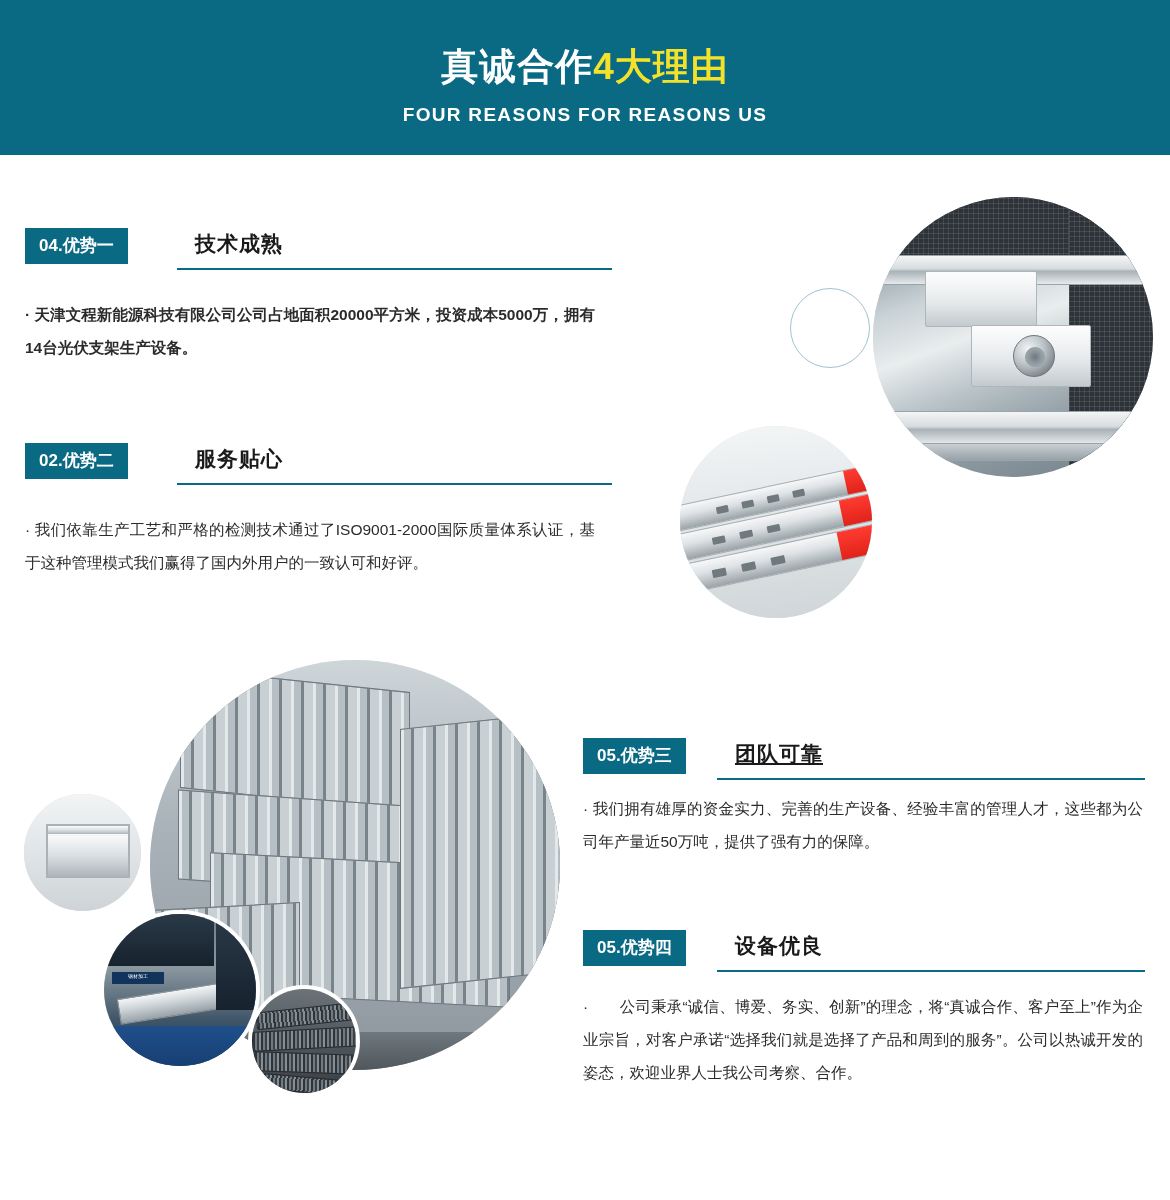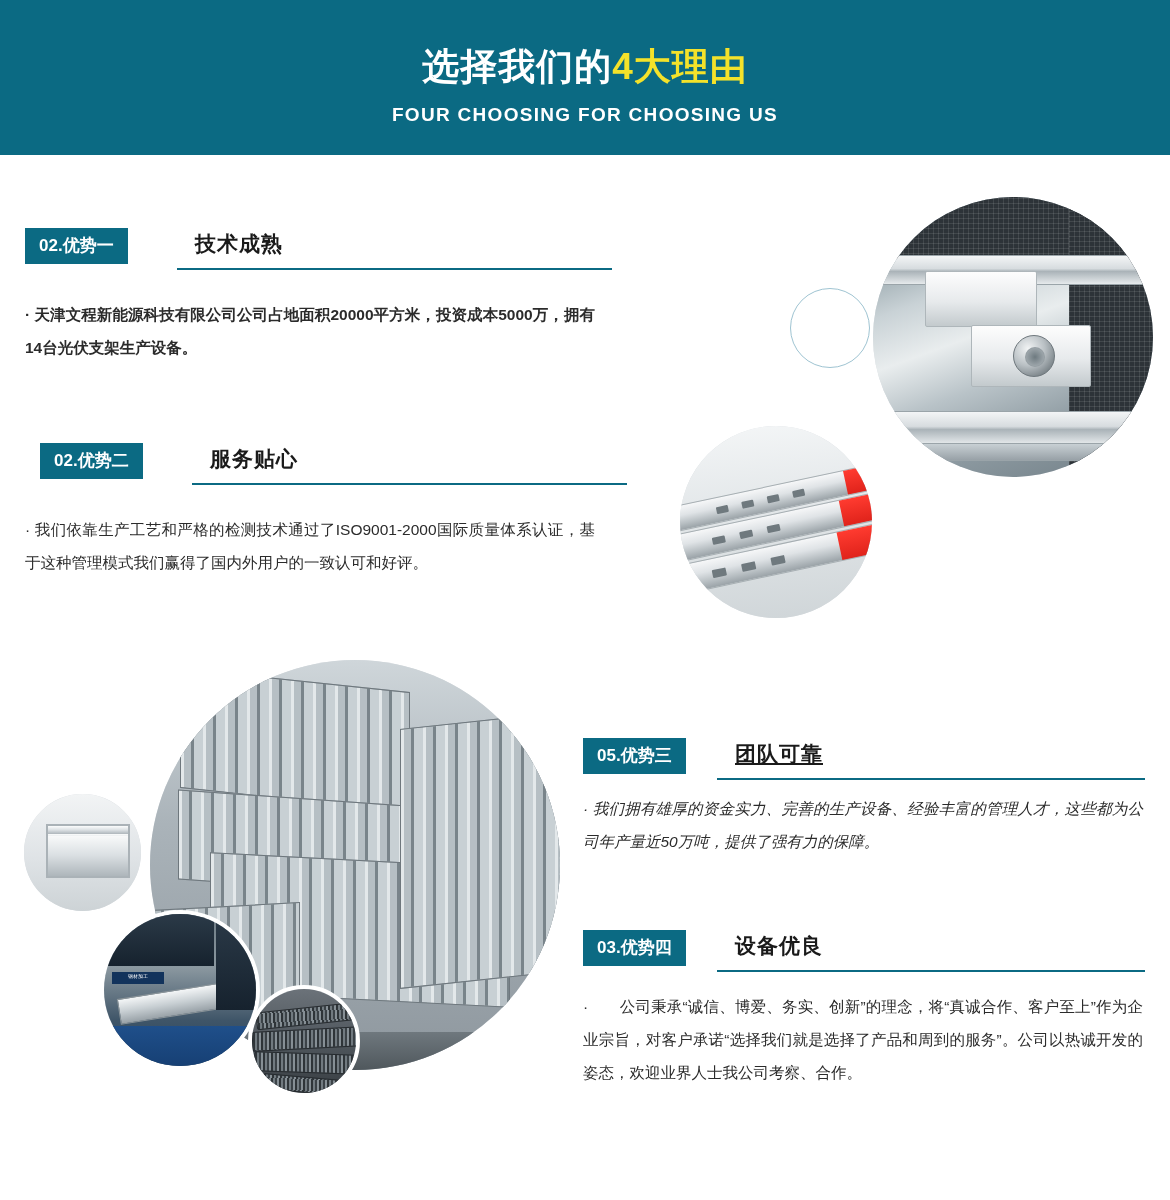--- a/index.html
+++ b/index.html
@@ -259,48 +259,48 @@
       #2e3438 0 2px, #717a80 2px 4px, #3b4247 4px 6px, #868f95 6px 8px);
     border: 1px solid #262b2f;
     box-sizing: border-box;
   }
 </style>
 </head>
 <body>
 
 <div class="banner">
   <div class="banner-title">
-    <span>选择我们的</span><span class="hl">4大理由</span>
-  </div>
-  <div class="banner-sub">FOUR CHOOSING FOR CHOOSING US</div>
+    <span>真诚合作</span><span class="hl">4大理由</span>
+  </div>
+  <div class="banner-sub">FOUR REASONS FOR REASONS US</div>
 </div>
 
 <div class="sec-head" style="left:25px; top:228px; width:560px;">
-  <div class="sec-tag">02.优势一</div>
+  <div class="sec-tag">04.优势一</div>
   <div class="sec-title" style="left:170px;">技术成熟</div>
   <div class="sec-rule" style="left:152px; width:435px;"></div>
 </div>
 <div class="para" style="left:25px; top:298px; width:570px;font-weight:bold;">· 天津文程新能源科技有限公司公司占地面积20000平方米，投资成本5000万，拥有14台光伏支架生产设备。</div>
 
-<div class="sec-head" style="left:40px; top:443px; width:560px;">
+<div class="sec-head" style="left:25px; top:443px; width:560px;">
   <div class="sec-tag">02.优势二</div>
   <div class="sec-title" style="left:170px;">服务贴心</div>
   <div class="sec-rule" style="left:152px; width:435px;"></div>
 </div>
 <div class="para" style="left:25px; top:513px; width:570px;">· 我们依靠生产工艺和严格的检测技术通过了ISO9001-2000国际质量体系认证，基于这种管理模式我们赢得了国内外用户的一致认可和好评。</div>
 
 <div class="sec-head" style="left:583px; top:738px; width:560px;">
   <div class="sec-tag">05.优势三</div>
   <div class="sec-title" style="left:152px;text-decoration:underline;">团队可靠</div>
   <div class="sec-rule" style="left:134px; width:428px;"></div>
 </div>
-<div class="para" style="left:583px; top:792px; width:560px;font-style:italic;">· 我们拥有雄厚的资金实力、完善的生产设备、经验丰富的管理人才，这些都为公司年产量近50万吨，提供了强有力的保障。</div>
+<div class="para" style="left:583px; top:792px; width:560px;">· 我们拥有雄厚的资金实力、完善的生产设备、经验丰富的管理人才，这些都为公司年产量近50万吨，提供了强有力的保障。</div>
 
 <div class="sec-head" style="left:583px; top:930px; width:560px;">
-  <div class="sec-tag">03.优势四</div>
+  <div class="sec-tag">05.优势四</div>
   <div class="sec-title" style="left:152px;">设备优良</div>
   <div class="sec-rule" style="left:134px; width:428px;"></div>
 </div>
 <div class="para" style="left:583px; top:990px; width:560px;">·　　公司秉承“诚信、博爱、务实、创新”的理念，将“真诚合作、客户至上”作为企业宗旨，对客户承诺“选择我们就是选择了产品和周到的服务”。公司以热诚开发的姿态，欢迎业界人士我公司考察、合作。</div>
 
 <div class="ring" style="left:790px; top:288px; width:80px; height:80px;"></div>
 
 <div class="circle" style="left:873px; top:197px; width:280px; height:280px;">
   <div id="photo-clamp-inner">
     <div class="mesh" style="left:0; top:0; width:300px; height:62px;"></div>

